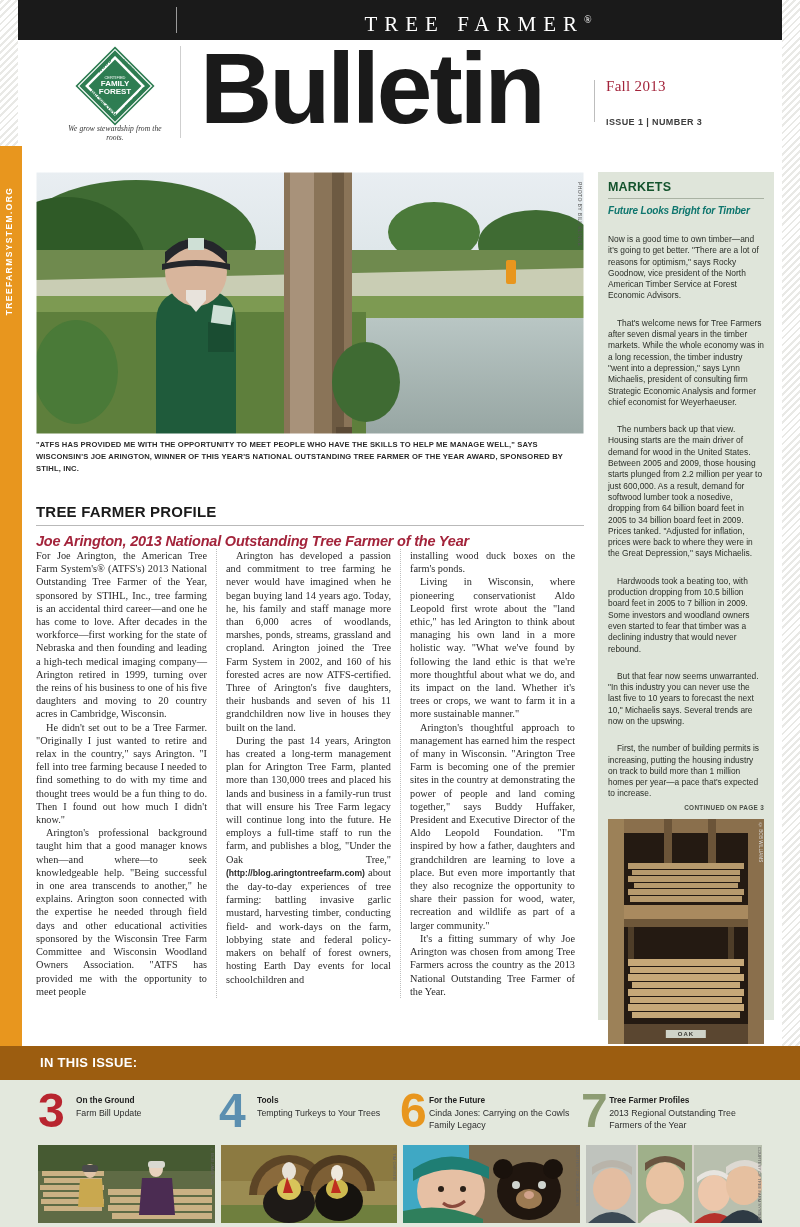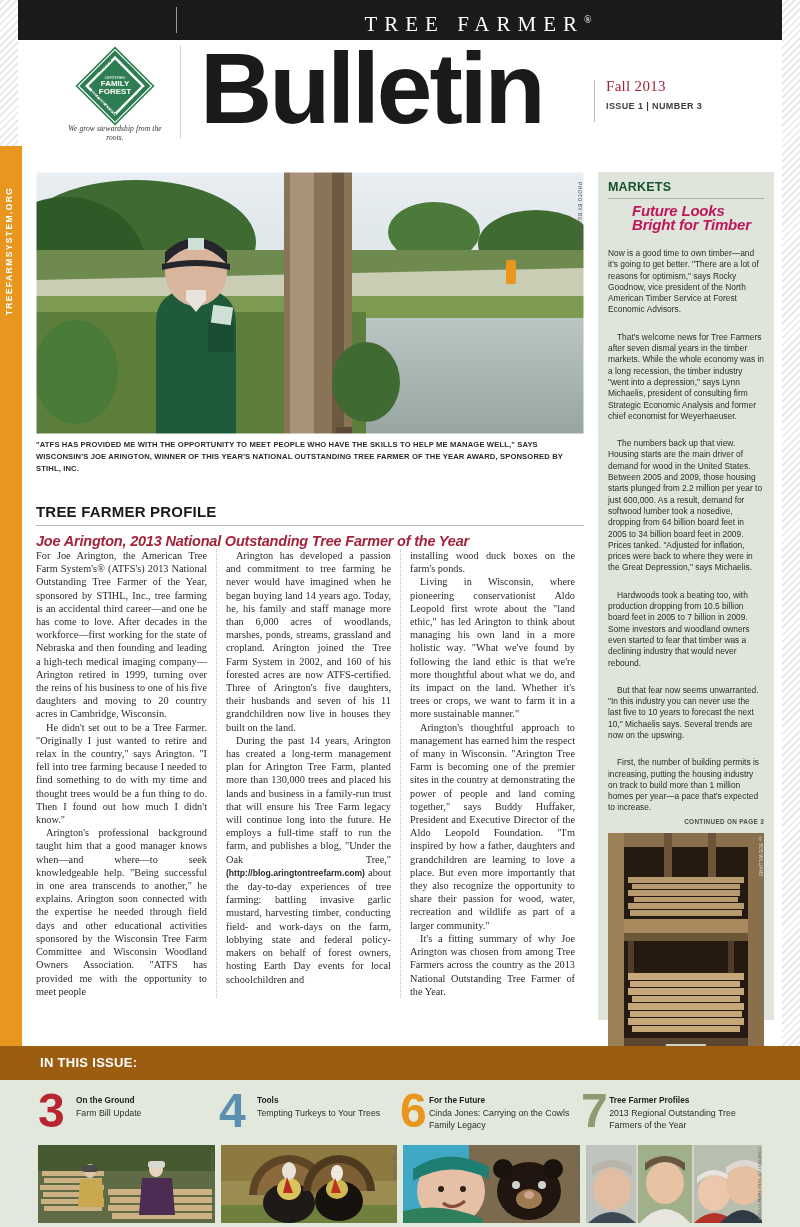--- a/index.html
+++ b/index.html
@@ -52,21 +52,21 @@
   }
   .issue-block{ position:absolute; left:588px; top:38px; }
   .issue-block .vrule2{
     position:absolute; left:-12px; top:2px; width:1px; height:42px; background:#bdbdbd;
   }
   .issue-season{
     font-family:"Liberation Serif", serif; font-size:15px; color:#a3243b;
     letter-spacing:.3px;
   }
   .issue-num{
-    margin-top:6px; font-size:9px; font-weight:bold; color:#3d3d3d; letter-spacing:.4px;
+    margin-top:22px; font-size:9px; font-weight:bold; color:#3d3d3d; letter-spacing:.4px;
   }
 
   
   .side-tab{
     position:absolute; left:0; top:146px; width:22px; height:900px;
     background:#e8961e;
   }
   .side-tab span{
     position:absolute; left:-241px; top:100px; width:500px;
     transform:rotate(-90deg); transform-origin:center;
@@ -125,22 +125,22 @@
   
   .rail{
     position:absolute; left:576px; top:26px; width:176px; height:848px;
     background:#dfe5da; padding:8px 10px 0 10px;
   }
   .rail-head{
     font-size:12.5px; font-weight:bold; color:#14532d; letter-spacing:.2px;
   }
   .rail-rule{ margin-top:4px; width:100%; height:1px; background:#a9b2a3; }
   .rail-deck{
-    margin-top:5px; font-style:italic; font-weight:bold; font-size:15px;
-    color:#be185d; letter-spacing:-.2px; line-height:14px;margin-left:24px;
+    margin-top:5px; font-style:italic; font-weight:bold; font-size:10px;
+    color:#0f766e; letter-spacing:-.2px; line-height:14px;
   }
   .rail-body{
     margin-top:8px; font-size:8.4px; line-height:11.3px; color:#2c3029;
     text-align:left;
   }
   .rail-body p{ text-indent:9px;margin-top:16px; }
   .rail-body p.first{ text-indent:0; }
   .rail-cont{
     margin-top:4px; text-align:right; font-size:6.4px; font-weight:bold;
     color:#4a4f47; letter-spacing:.3px;

